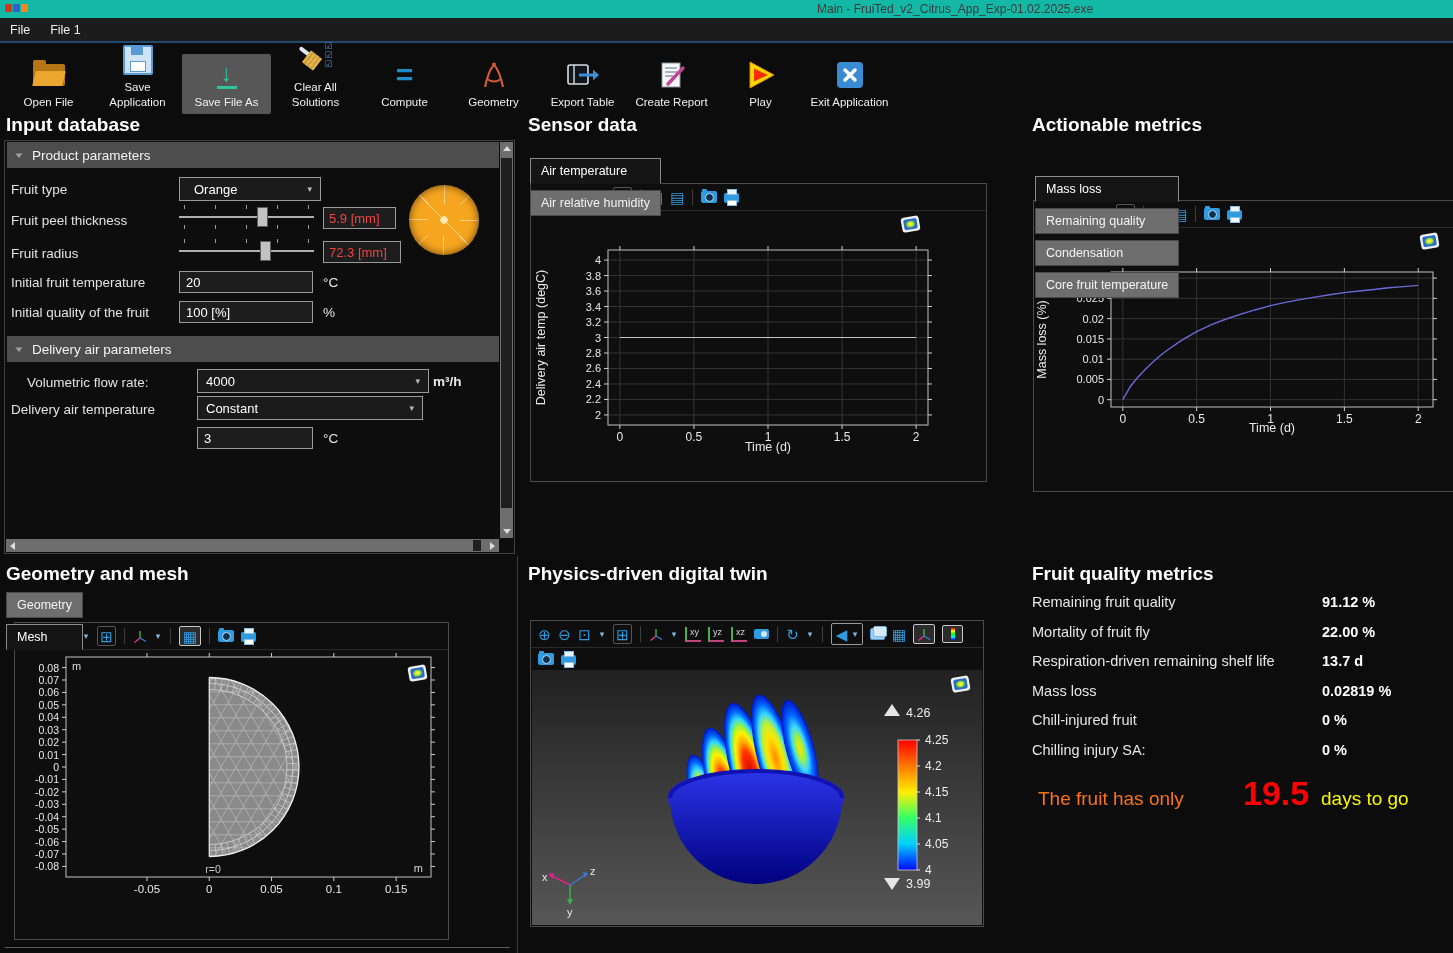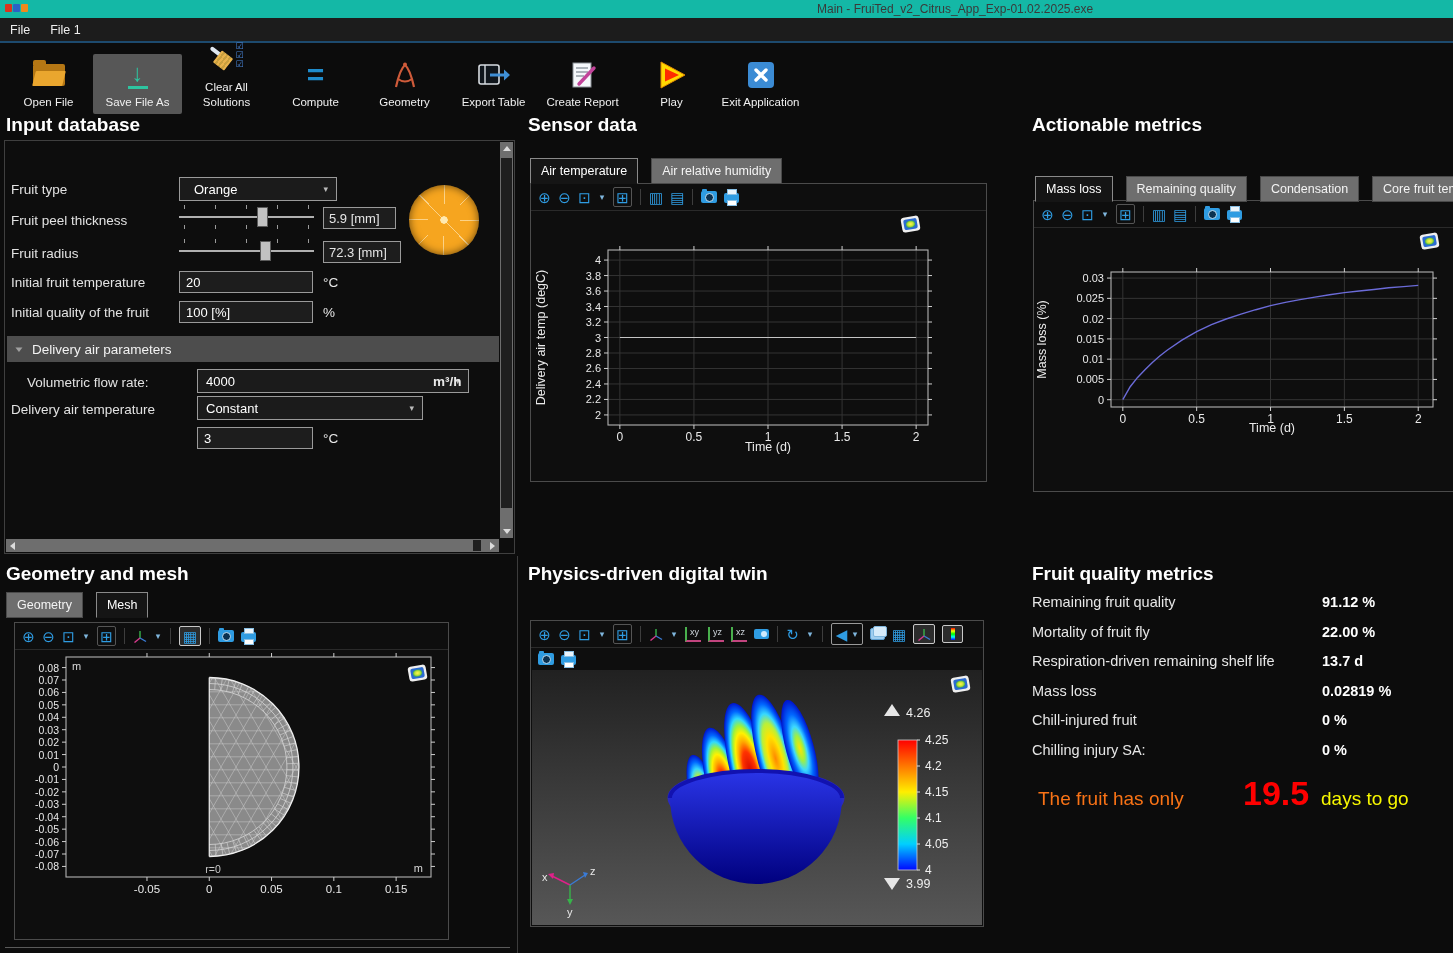--- a/index.html
+++ b/index.html
@@ -32,21 +32,21 @@
   .ic-broom .head{position:absolute;left:7px;top:8px;width:14px;height:15px;background:repeating-linear-gradient(90deg,#e8b24c 0 2px,#c89f3e 2px 4px);transform:rotate(38deg);border-radius:1px;}
   .ic-broom .checks{position:absolute;right:1px;top:-3px;font-size:9px;line-height:9px;color:#4a86d8;}
   .ic-broom .checks::before{content:'☑\A ☑\A ☑';white-space:pre;}
   .ic-compute{color:#1f8ccc;font-size:30px;font-weight:900;line-height:0.8;}
   .ic-compute::before{content:'=';}
   .ic-exit{display:flex;}
   .ic-playwrap{display:flex;}
 
   
   .panel-title{position:absolute;font-size:19px;font-weight:700;color:#ffffff;white-space:nowrap;}
-  .tabs{position:absolute;display:flex;gap:13px;z-index:3;}
+  .tabs{position:absolute;display:flex;gap:6px;z-index:3;flex-direction:column;}
   .tab{height:24px;padding:0 10px;font-size:12.5px;display:flex;align-items:center;background:#6e6e6e;color:#f3f3f3;border:1px solid #4a4a4a;white-space:nowrap;}
   .tab.active{background:#151515;color:#ffffff;border-color:#8a8a8a;border-bottom-color:#151515;}
   .frame{position:absolute;border:1px solid #4b4b4b;background:#0e0e0e;}
   .plot-toolbar{height:26px;display:flex;align-items:center;padding-left:7px;gap:7px;border-bottom:1px solid #2a2a2a;}
   .plot-toolbar.second{height:22px;border-bottom:none;}
   .pi{color:#2f9ce2;font-size:15px;line-height:1;display:inline-flex;align-items:center;justify-content:center;min-width:13px;height:18px;}
   .pi-dropdown-caret{font-size:9px;color:#7fb6dd;min-width:8px;}
   .pi-sep{width:1px;height:16px;background:#3d3d3d;margin:0 1px;display:inline-block;}
   .pi-zoom-extents{border:1px solid #555;border-radius:2px;padding:0 2px;}
   .pi-active{border:1px solid #c9c9c9;background:#2c2c2c;border-radius:2px;padding:0 3px;}
@@ -68,21 +68,21 @@
   
   .input-panel{position:absolute;left:4px;top:140px;width:509px;height:412px;border:1px solid #3f3f3f;background:#0d0d0d;}
   .section-header{position:absolute;left:2px;width:492px;height:26px;background:#4d4d4d;display:flex;align-items:center;gap:9px;padding-left:8px;box-sizing:border-box;}
   .section-header .sec-caret{color:#9f9f9f;font-size:8px;transform:scaleX(1.5);}
   .section-header .sec-caret::before{content:'▼';}
   .section-header .sec-label{font-size:13.5px;color:#f2f2f2;}
   .field-label{position:absolute;font-size:13.5px;color:#e2e2e2;white-space:nowrap;}
   .dropdown{position:absolute;height:24px;background:#1b1b1b;border:1px solid #9a9a9a;display:flex;align-items:center;justify-content:space-between;padding:0 8px;box-sizing:border-box;font-size:13px;color:#fff;}
   .dd-caret{color:#bbb;font-size:9px;}.dd-caret::before{content:'▾';}
   .text-input{position:absolute;height:22px;background:#1d1d1d;border:1px solid #9a9a9a;color:#fff;font-size:13px;display:flex;align-items:center;padding:0 6px;box-sizing:border-box;}
-  .value-box{position:absolute;height:22px;background:#1d1d1d;border:1px solid #9a9a9a;color:#e5e5e5;font-size:13px;display:flex;align-items:center;padding:0 5px;box-sizing:border-box;}
+  .value-box{position:absolute;height:22px;background:#1d1d1d;border:1px solid #9a9a9a;color:#ef4444;font-size:13px;display:flex;align-items:center;padding:0 5px;box-sizing:border-box;}
   .unit{position:absolute;font-size:13.5px;color:#e8e8e8;}
   .slider{position:absolute;width:135px;height:28px;}
   .slider .ticks{position:absolute;left:5px;right:5px;display:flex;justify-content:space-between;}
   .slider .ticks span{width:1px;height:4px;background:#9a9a9a;}
   .slider .track{position:absolute;left:0;right:0;top:13px;height:2px;background:#b0b0b0;}
   .slider .handle{position:absolute;top:4px;width:9px;height:18px;background:#c2c2c2;border:1px solid #5a5a5a;}
   .orange-img{position:absolute;left:404px;top:44px;width:70px;height:70px;border-radius:50%;
     background:
       repeating-conic-gradient(rgba(255,235,190,0.65) 0 1.8deg,rgba(255,255,255,0) 1.8deg 45deg),
       radial-gradient(circle at 50% 50%, #ffe9b0 0 7%, #f6a51f 8% 72%, #e3860a 73% 86%, #f2a43a 87% 100%);
@@ -136,20 +136,26 @@
   </div>
   <div class="topline"></div>
 
   <div class="toolbar">
     <div class="tb-btn">
       <div class="tb-icon">
           <span class="ic-folder"></span>
         </div>
       <div class="tb-label">Open File</div>
     </div>
+    <div class="tb-btn">
+      <div class="tb-icon">
+          <span class="ic-floppy"></span>
+        </div>
+      <div class="tb-label">Save Application</div>
+    </div>
     <div class="tb-btn selected">
       <div class="tb-icon">
           <span class="ic-saveas"></span>
         </div>
       <div class="tb-label">Save File As</div>
     </div>
     <div class="tb-btn">
       <div class="tb-icon">
         <span class="ic-broom">
           <span class="handle"></span>
@@ -219,23 +225,27 @@
   </div>
 
   <div class="panel-title" style="left:6px;top:114px;">Input database</div>
   <div class="panel-title" style="left:528px;top:114px;">Sensor data</div>
   <div class="panel-title" style="left:1032px;top:114px;">Actionable metrics</div>
   <div class="panel-title" style="left:6px;top:563px;">Geometry and mesh</div>
   <div class="panel-title" style="left:528px;top:563px;">Physics-driven digital twin</div>
   <div class="panel-title" style="left:1032px;top:563px;">Fruit quality metrics</div>
 
   <div class="input-panel">
+    <div class="section-header" style="top:1px;">
+      <span class="sec-caret"></span>
+      <span class="sec-label">Product parameters</span>
+    </div>
 
     <div class="field-label" style="left:6px;top:41px;">Fruit type</div>
-    <div class="dropdown" style="left:174px;top:36px;width:158px;padding-left:14px;">
+    <div class="dropdown" style="left:174px;top:36px;width:142px;padding-left:14px;">
       <span>Orange</span>
       <span class="dd-caret"></span>
     </div>
     <div class="orange-img"></div>
 
     <div class="field-label" style="left:6px;top:72px;">Fruit peel thickness</div>
     <div class="slider" style="left:174px;top:62px;">
       <div class="ticks" style="top:2px;">
           <span></span>
           <span></span>
@@ -276,21 +286,21 @@
     <div class="field-label" style="left:6px;top:164px;">Initial quality of the fruit</div>
     <div class="text-input" style="left:174px;top:160px;width:134px;">100 [%]</div>
     <div class="unit" style="left:318px;top:164px;">%</div>
 
     <div class="section-header" style="top:195px;">
       <span class="sec-caret"></span>
       <span class="sec-label">Delivery air parameters</span>
     </div>
 
     <div class="field-label" style="left:6px;top:234px;margin-left:16px;">Volumetric flow rate:</div>
-    <div class="dropdown" style="left:192px;top:228px;width:272px;gap:42px;">
+    <div class="dropdown" style="left:192px;top:228px;width:232px;gap:42px;">
       <span>4000</span>
       <span class="dd-caret"></span>
     </div>
     <div class="unit" style="left:428px;top:233px;font-weight:bold;">m³/h</div>
 
     <div class="field-label" style="left:6px;top:261px;">Delivery air temperature</div>
     <div class="dropdown" style="left:192px;top:255px;width:226px;">
       <span>Constant</span>
       <span class="dd-caret"></span>
     </div>

